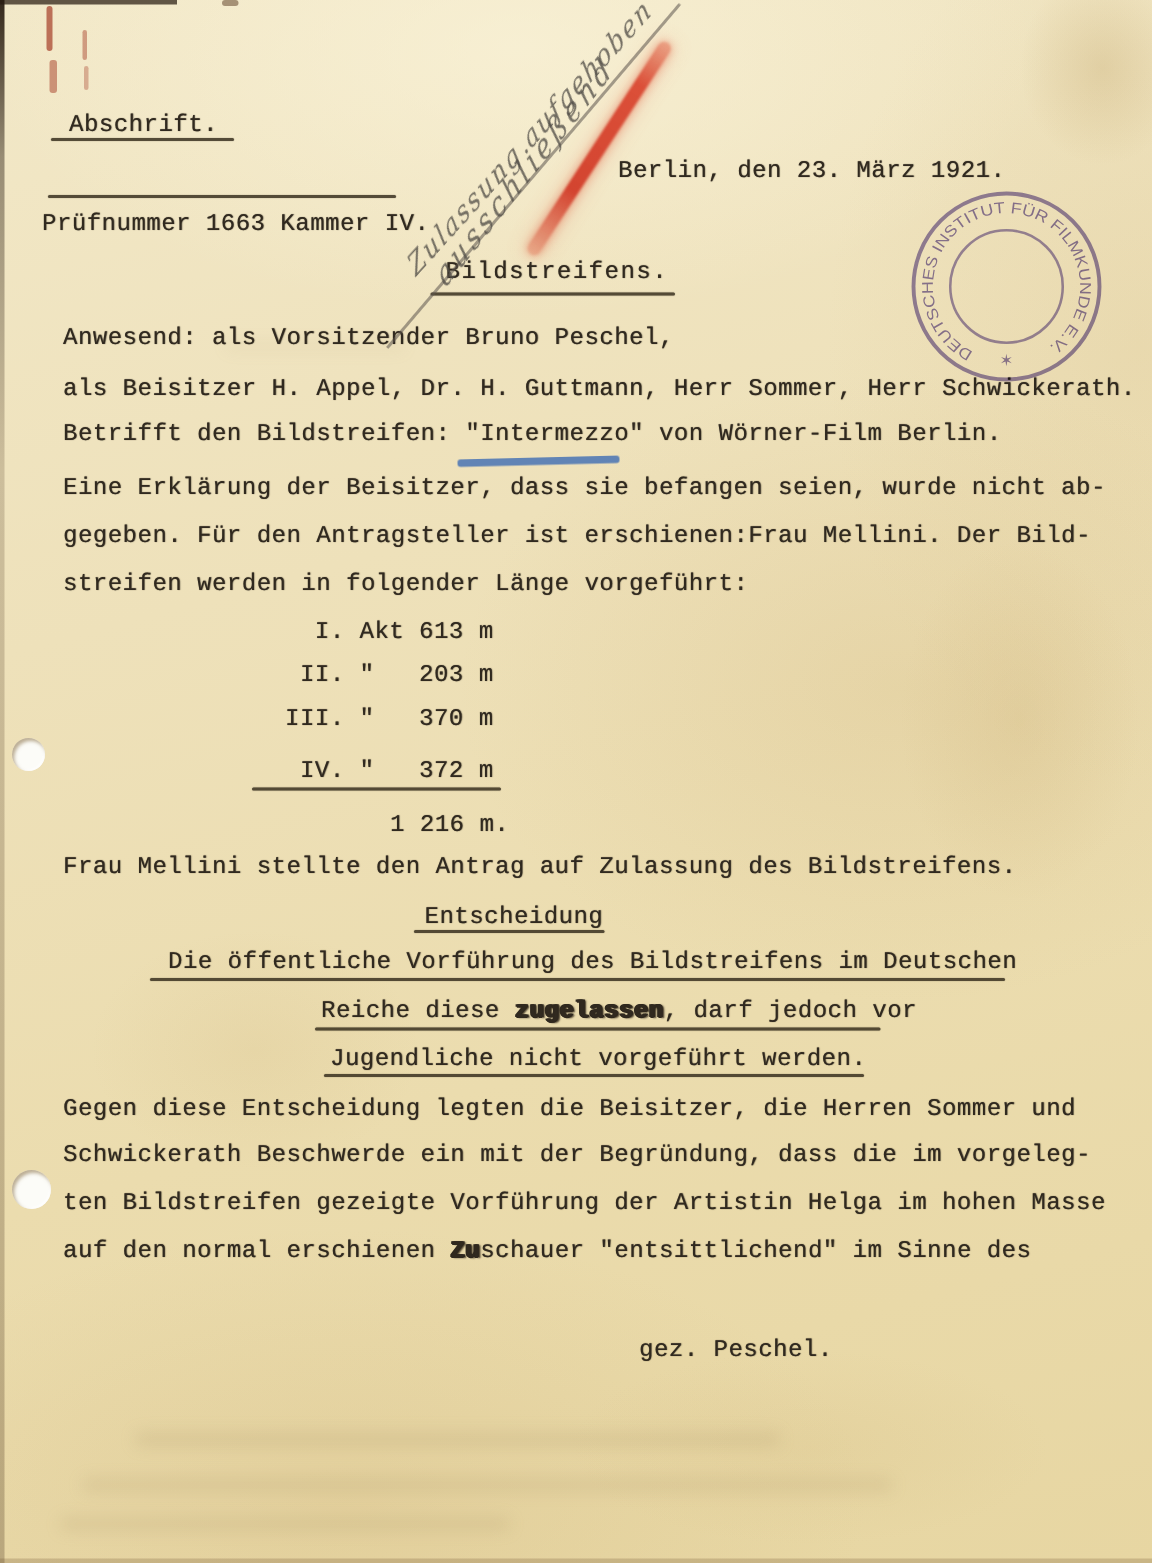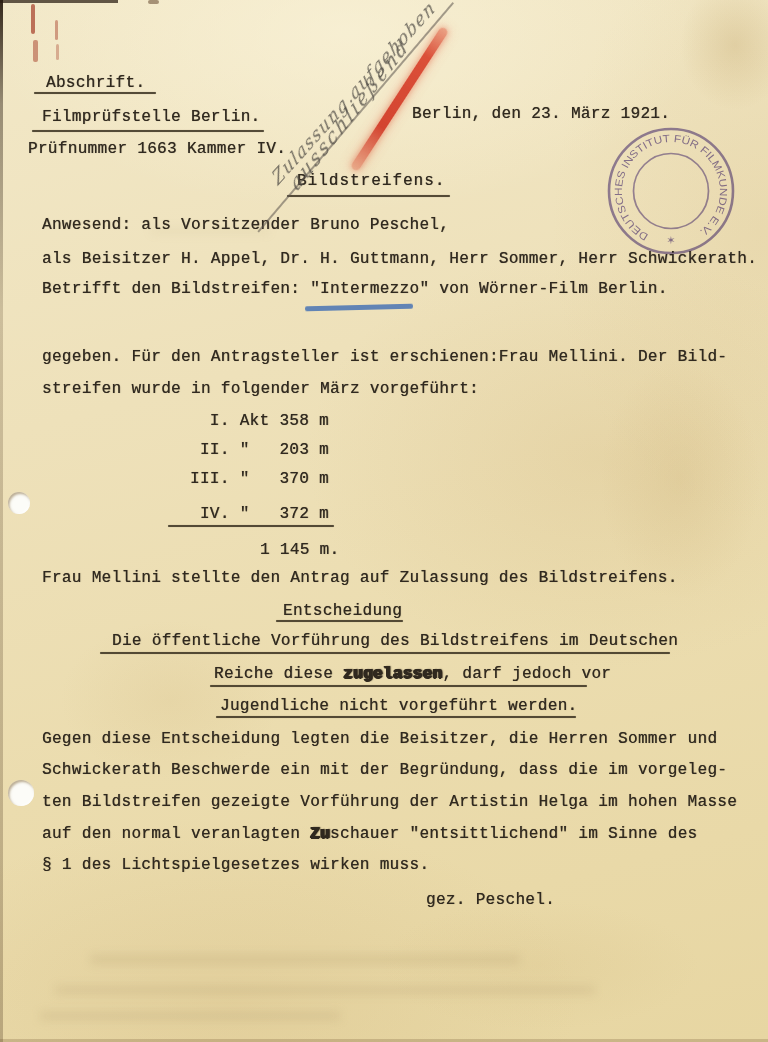--- a/index.html
+++ b/index.html
@@ -75,63 +75,62 @@
   <div class="stain" style="left:380px;top:900px;width:320px;height:130px;background:radial-gradient(closest-side,rgba(205,178,118,.16),transparent)"></div>
 
   <div class="bleed" style="left:90px;top:955px;width:430px;height:9px"></div>
   <div class="bleed" style="left:55px;top:986px;width:540px;height:8px"></div>
   <div class="bleed" style="left:40px;top:1012px;width:300px;height:8px"></div>
   <div class="bleed" style="left:150px;top:228px;width:120px;height:6px;opacity:.5"></div>
 
   <div class="tl" style="left:46px;top:76px">Abschrift.</div>
   <div class="rule" style="left:34px;top:92px;width:122px"></div>
 
-  <div class="tl" style="left:42px;top:110px">Filmprüfstelle Berlin.</div>
   <div class="rule" style="left:32px;top:130px;width:232px"></div>
 
   <div class="tl" style="left:412px;top:107px">Berlin, den 23. März 1921.</div>
 
   <div class="tl" style="left:28px;top:142px">Prüfnummer 1663 Kammer IV.</div>
 
   <div class="tl" style="left:297px;top:174px;letter-spacing:1px">Bildstreifens.</div>
   <div class="rule" style="left:287px;top:195px;width:163px"></div>
 
   <div class="tl" style="left:42px;top:218px">Anwesend: als Vorsitzender Bruno Peschel,</div>
   <div class="tl" style="left:42px;top:252px">als Beisitzer H. Appel, Dr. H. Guttmann, Herr Sommer, Herr Schwickerath.</div>
   <div class="tl" style="left:42px;top:282px">Betrifft den Bildstreifen: "Intermezzo" von Wörner-Film Berlin.</div>
   <div class="blue-mark" style="left:305px;top:305px;width:108px;height:4.5px;transform:rotate(-1.4deg)"></div>
+  <div class="tl" style="left:42px;top:318px">Eine Erklärung der Beisitzer, dass sie befangen seien, wurde nicht ab-</div>
   <div class="tl" style="left:42px;top:350px">gegeben. Für den Antragsteller ist erschienen:Frau Mellini. Der Bild-</div>
-  <div class="tl" style="left:42px;top:382px">streifen wurde in folgender März vorgeführt:</div>
+  <div class="tl" style="left:42px;top:382px">streifen werden in folgender Länge vorgeführt:</div>
 
-  <div class="tl" style="left:190px;top:414px">  I. Akt 358 m</div>
+  <div class="tl" style="left:190px;top:414px">  I. Akt 613 m</div>
   <div class="tl" style="left:190px;top:443px"> II. "   203 m</div>
   <div class="tl" style="left:190px;top:472px">III. "   370 m</div>
   <div class="tl" style="left:190px;top:507px"> IV. "   372 m</div>
   <div class="rule" style="left:168px;top:525px;width:166px"></div>
-  <div class="tl" style="left:260px;top:543px">1 145 m.</div>
+  <div class="tl" style="left:260px;top:543px">1 216 m.</div>
 
   <div class="tl" style="left:42px;top:571px">Frau Mellini stellte den Antrag auf Zulassung des Bildstreifens.</div>
 
   <div class="tl" style="left:283px;top:604px">Entscheidung</div>
   <div class="rule" style="left:276px;top:620px;width:127px"></div>
 
   <div class="tl" style="left:112px;top:634px">Die öffentliche Vorführung des Bildstreifens im Deutschen</div>
   <div class="rule" style="left:100px;top:652px;width:570px"></div>
 
   <div class="tl" style="left:214px;top:667px"><span>Reiche diese </span><span class="overtype">zugelassen</span><span>, darf jedoch vor</span></div>
   <div class="rule" style="left:210px;top:685px;width:377px"></div>
 
   <div class="tl" style="left:220px;top:699px">Jugendliche nicht vorgeführt werden.</div>
   <div class="rule" style="left:216px;top:716px;width:360px"></div>
 
   <div class="tl" style="left:42px;top:732px">Gegen diese Entscheidung legten die Beisitzer, die Herren Sommer und</div>
   <div class="tl" style="left:42px;top:763px">Schwickerath Beschwerde ein mit der Begründung, dass die im vorgeleg-</div>
   <div class="tl" style="left:42px;top:795px">ten Bildstreifen gezeigte Vorführung der Artistin Helga im hohen Masse</div>
-  <div class="tl" style="left:42px;top:827px"><span>auf den normal veranlagten </span><span class="overtype">Zu</span><span>schauer "entsittlichend" im Sinne des</span></div>
-  <div class="tl" style="left:42px;top:858px">§ 1 des Lichtspielgesetzes wirken muss.</div>
+  <div class="tl" style="left:42px;top:827px"><span>auf den normal erschienen </span><span class="overtype">Zu</span><span>schauer "entsittlichend" im Sinne des</span></div>
 
   <div class="tl" style="left:426px;top:893px">gez. Peschel.</div>
 
   <div class="pencil-line" style="left:258px;top:231px;width:301px;height:1.6px;transform:rotate(-49.6deg)"></div>
   <div class="hw" style="left:280px;top:168px;font-size:18px;letter-spacing:1.5px;transform:rotate(-48deg) skewX(-16deg)">Zulassung aufgehoben</div>
   <div class="hw" style="left:300px;top:172px;font-size:20px;letter-spacing:3px;transform:rotate(-52deg) skewX(-16deg)">ausschließend</div>
   <div class="red-stroke" style="left:395px;top:15px;width:9px;height:168px;transform:rotate(33deg)"></div>
 
   <svg style="left:591px;top:111px;mix-blend-mode:multiply;opacity:.85" width="160" height="160" viewBox="0 0 160 160">
     <circle cx="80" cy="80" r="62" fill="none" stroke="#6752a4" stroke-width="2.6" opacity=".8"></circle>

